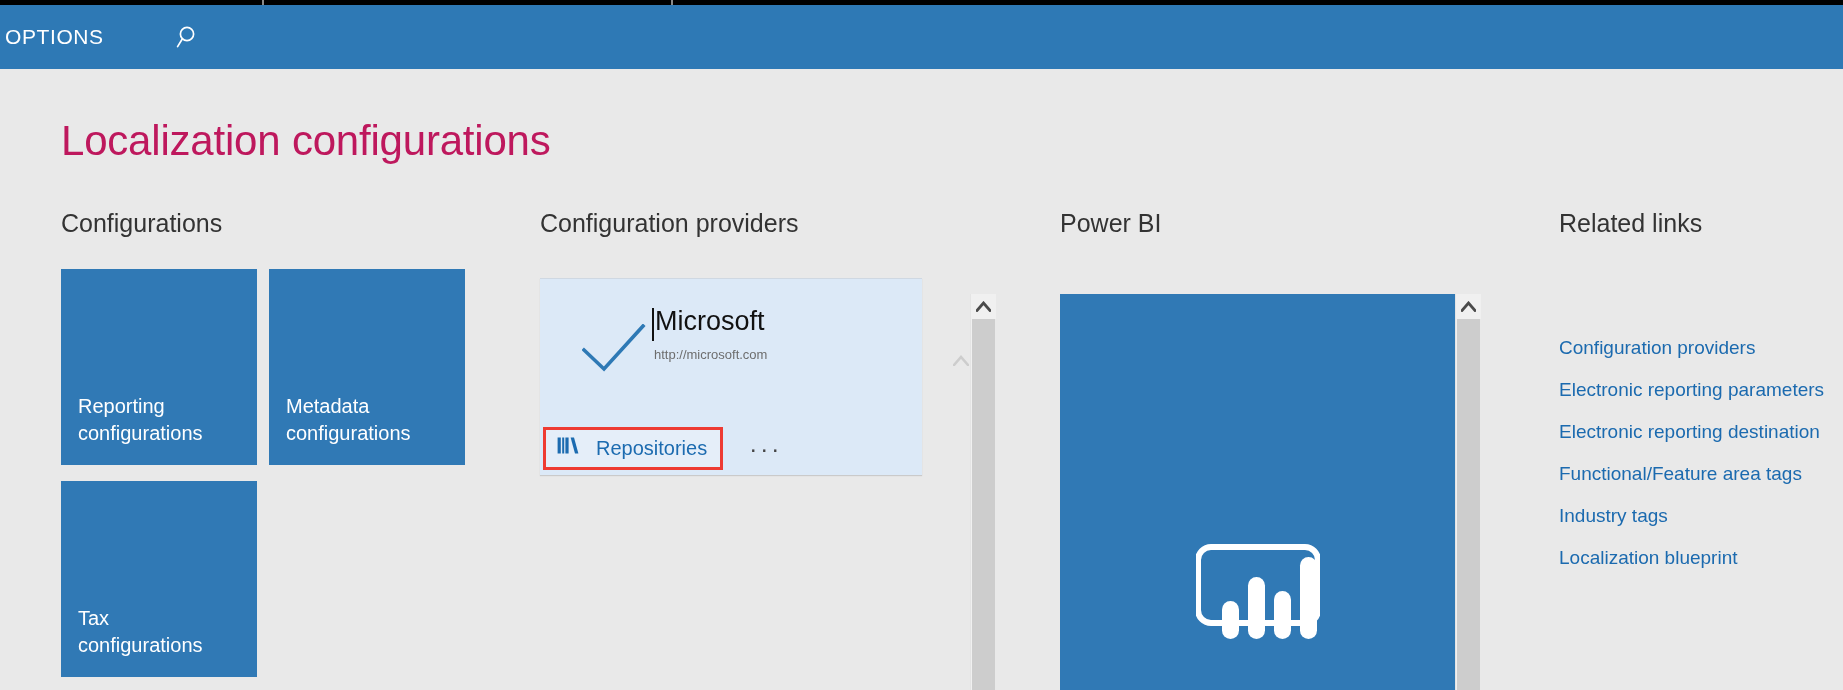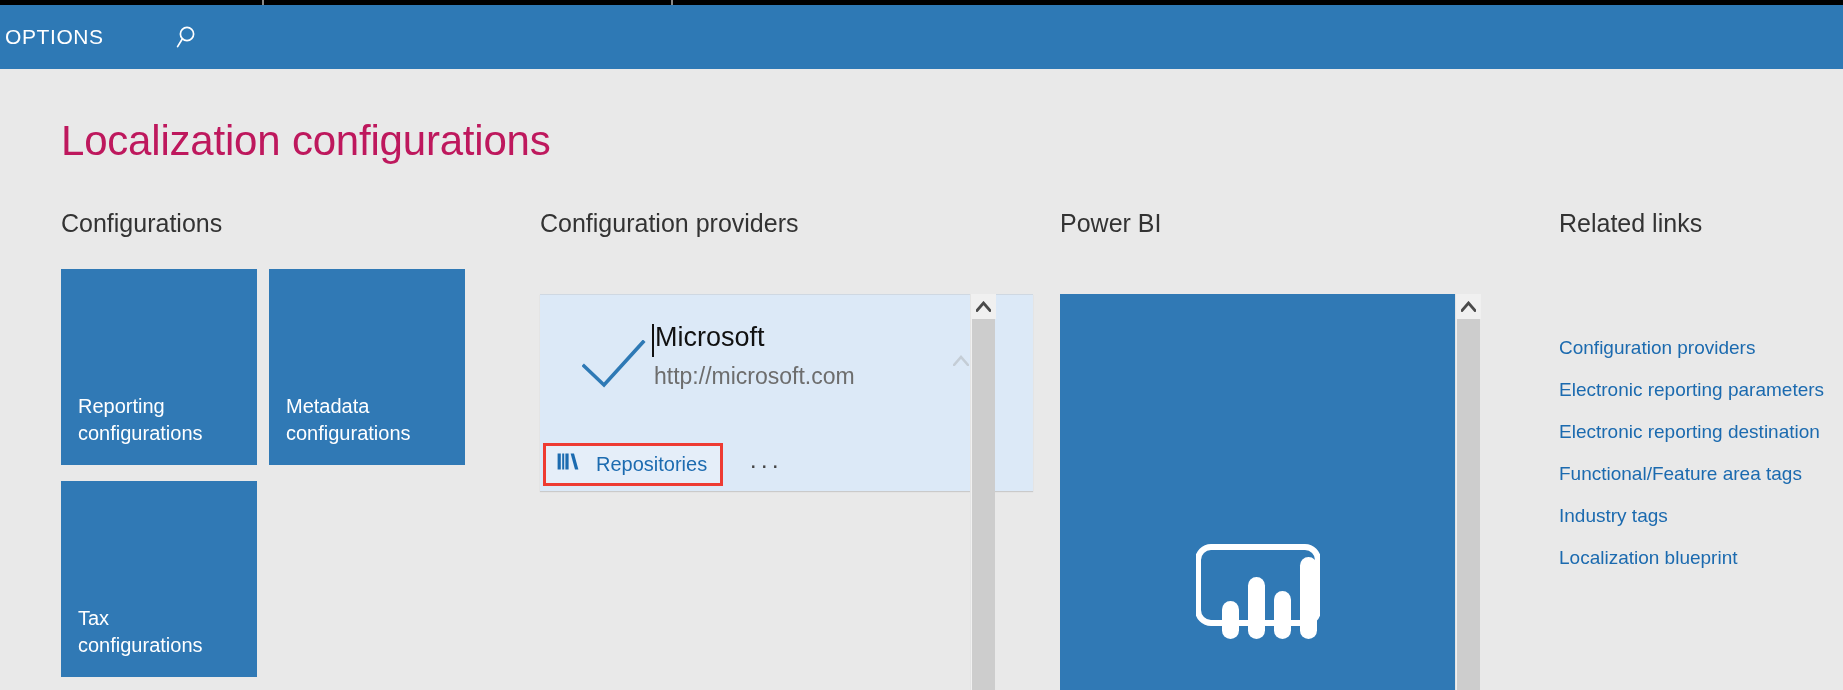--- a/index.html
+++ b/index.html
@@ -75,40 +75,40 @@
     white-space: pre-line;
     margin-top: 13px;
   }
   .tile-0 { left: 0px;   top: 0px; }
   .tile-1 { left: 208px; top: 0px; }
   .tile-2 { left: 0px;   top: 212px; }
 
   
   .provider-col { position: absolute; left: 540px; top: 200px; width: 455px; height: 421px; }
   .provider-card {
-    position: absolute; left: 0; top: 25px;
-    width: 493px; height: 197px;
+    position: absolute; left: 0; top: 9px;
+    width: 382px; height: 197px;
     background: #DCE9F7;
     border-top: 1px solid #cfd8e2;
     box-shadow: 0 1px 1px rgba(0,0,0,0.13);
     cursor: pointer;
   }
   .pc-check { position: absolute; left: 42px; top: 45px; }
   .pc-title-wrap {
     position: absolute; left: 112px; top: 26px;
     display: flex; align-items: flex-start;
   }
   .pc-caret {
     display: inline-block; width: 2px; height: 33px;
     background: #111111; margin-right: 1px; margin-top: 3px;
   }
   .pc-title { font-size: 27px; font-weight: 300; color: #111111; line-height: 1.2; }
   .pc-url {
     position: absolute; left: 114px; top: 68px;
-    font-size: 23px; font-weight: 400; color: #6d6d6d;
+    font-size: 13px; font-weight: 400; color: #6d6d6d;
   }
   .pc-actions {
     position: absolute; left: 6px; bottom: 8px;
     display: flex; align-items: center;
   }
   .repo-link {
     position: relative;
     display: flex; align-items: center; gap: 17px;
     padding: 6px 13px 7px 11px;
     color: #1C6BB0; font-size: 20px; font-weight: 400;

